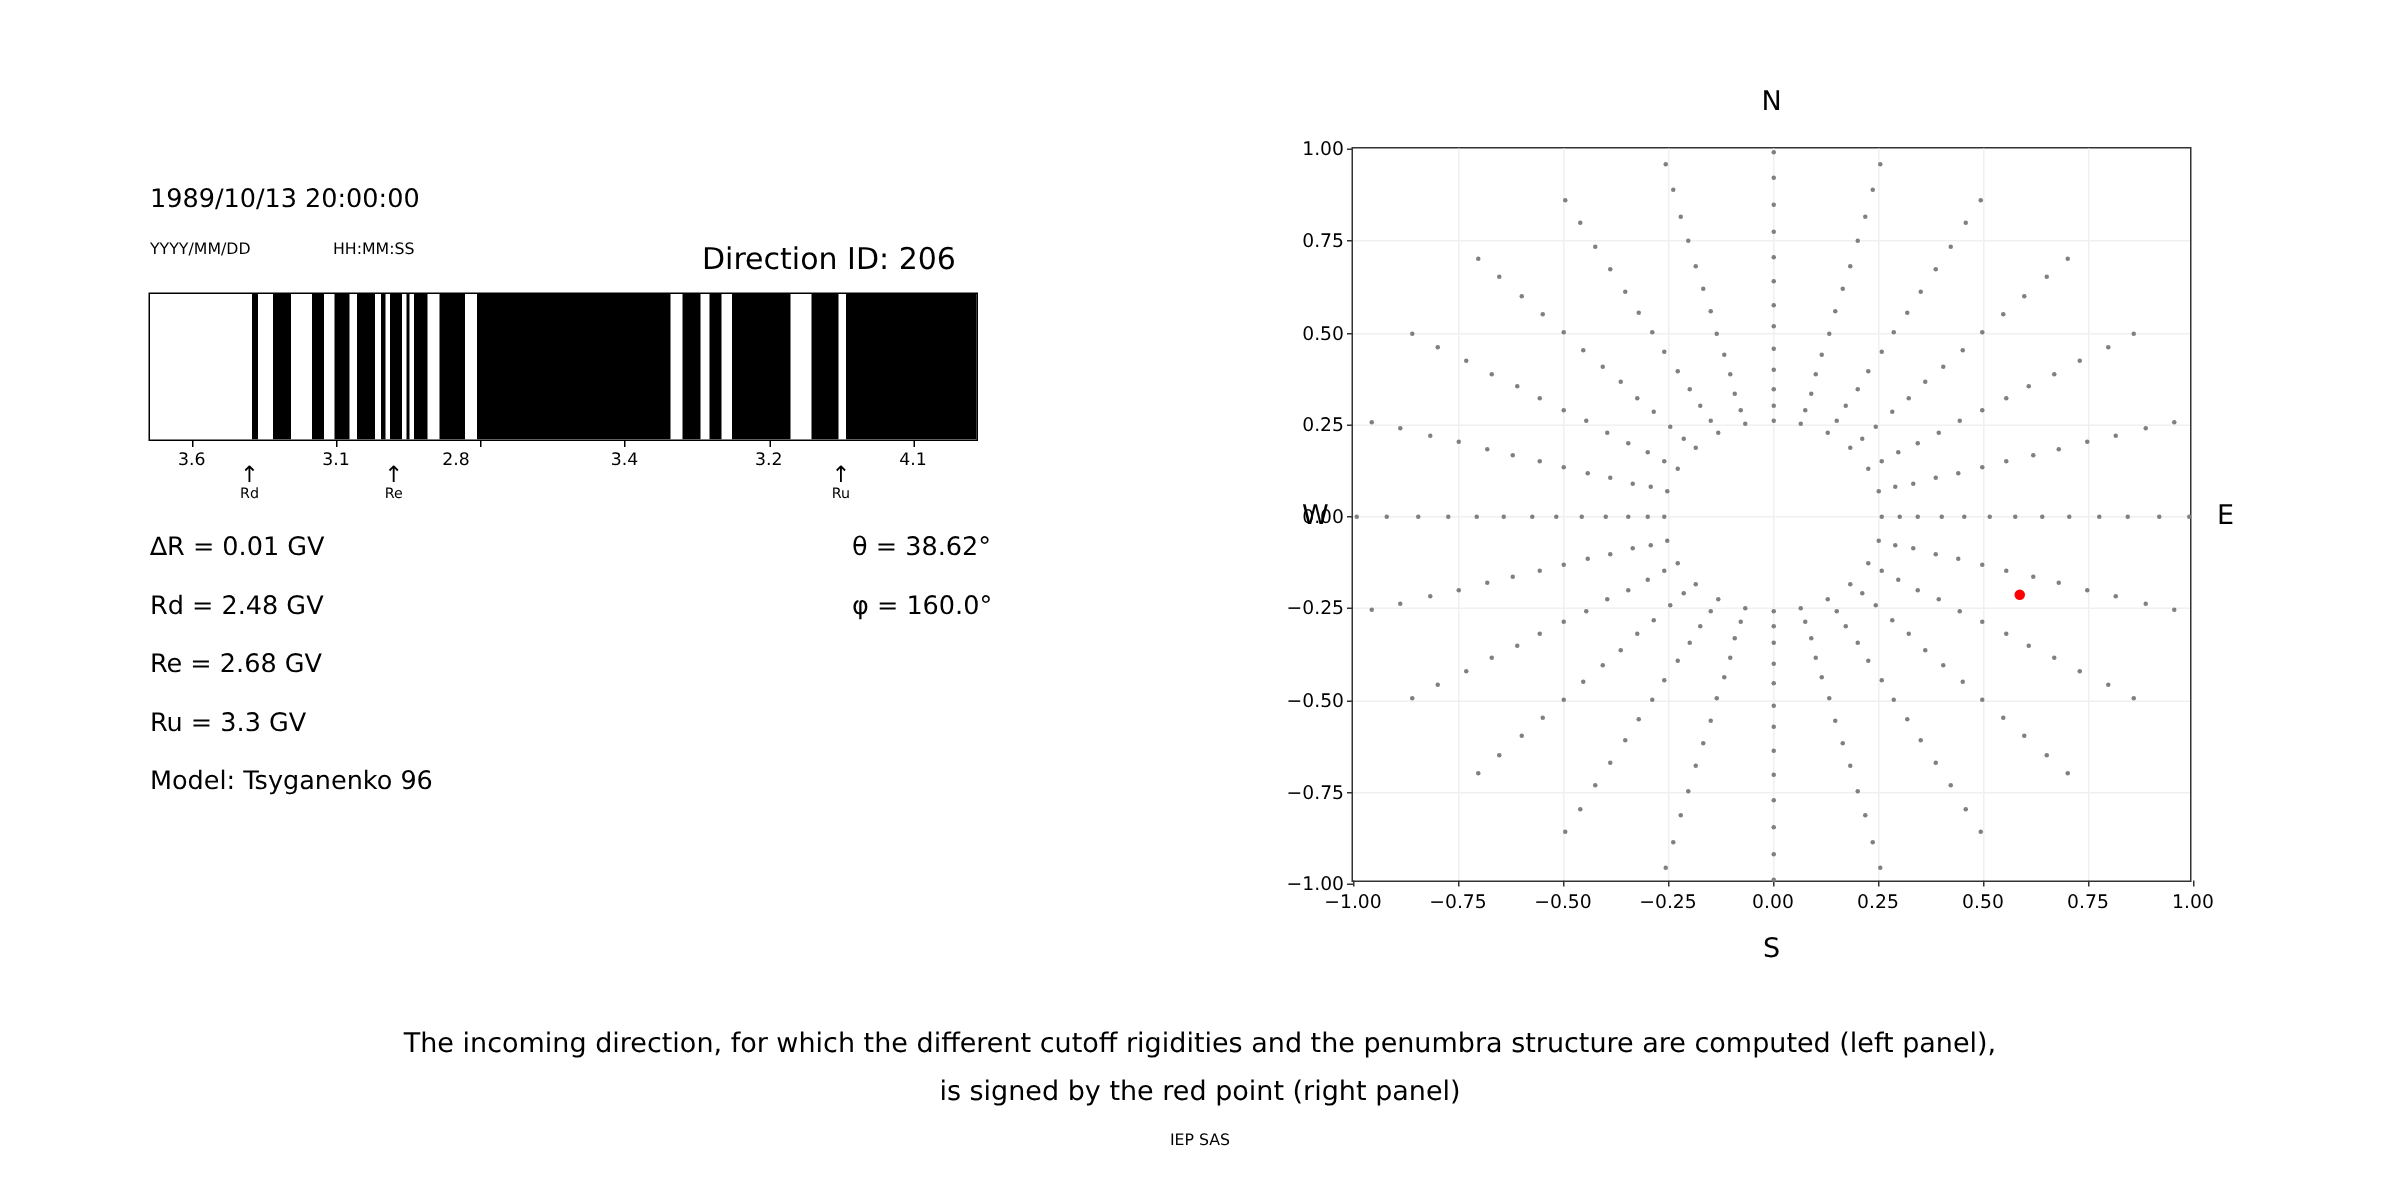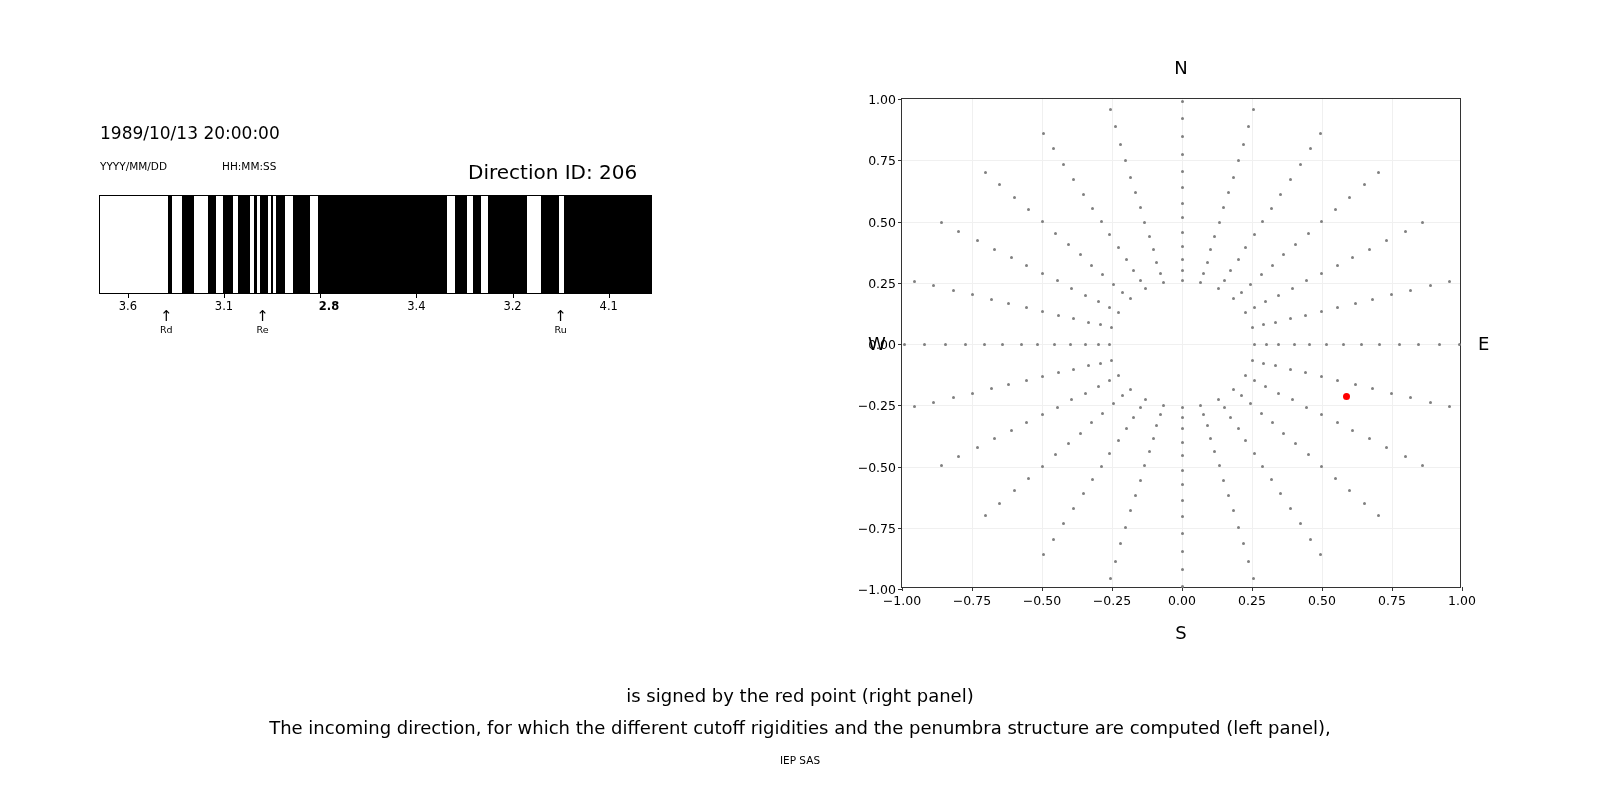--- a/index.html
+++ b/index.html
@@ -287,21 +287,21 @@
         <div class="band" style="left: 387.821px; width: 39.4313px;"></div>
         <div class="band" style="left: 440.717px; width: 18.273px;"></div>
         <div class="band" style="left: 463.799px; width: 89.4417px;"></div>
       </div>
     <div id="penumbra-axis">
         <div class="tick" style="left: 28.8522px;"></div>
         <div class="ticklabel" style="left: 28.8522px;">3.6</div>
         <div class="tick" style="left: 125.026px;"></div>
         <div class="ticklabel" style="left: 125.026px;">3.1</div>
         <div class="tick" style="left: 221.2px;"></div>
-        <div class="ticklabel" style="left: 230px; font-weight: bold;">2.8</div>
+        <div class="ticklabel" style="left: 205px;">2.8</div>
         <div class="tick" style="left: 317.374px;"></div>
         <div class="ticklabel" style="left: 317.374px;">3.4</div>
         <div class="tick" style="left: 413.548px;"></div>
         <div class="ticklabel" style="left: 413.548px;">3.2</div>
         <div class="tick" style="left: 509.722px;"></div>
         <div class="ticklabel" style="left: 509.722px;">4.1</div>
         <div class="marker-arrow" style="left: 67.3217px; top: 14px;">
           <span class="arrowglyph">↑</span>
           <span class="arrowlabel">Rd</span>
         </div>
@@ -309,21 +309,32 @@
           <span class="arrowglyph">↑</span>
           <span class="arrowlabel">Re</span>
         </div>
         <div class="marker-arrow" style="left: 461.635px; top: 14px;">
           <span class="arrowglyph">↑</span>
           <span class="arrowlabel">Ru</span>
         </div>
       </div>
   </div>
 
-
+  <div id="stats-left">
+    <div class="stat-row stat">∆R = 0.01 GV</div>
+    <div class="stat-row stat">Rd = 2.48 GV</div>
+    <div class="stat-row stat">Re = 2.68 GV</div>
+    <div class="stat-row stat">Ru = 3.3 GV</div>
+    <div class="stat-row stat">Model: Tsyganenko 96</div>
+  </div>
+
+  <div id="stats-right">
+    <div class="stat-row stat">θ = 38.62°</div>
+    <div class="stat-row stat">φ = 160.0°</div>
+  </div>
 
 </div>
 
 <div id="right-panel">
   <div class="txt" id="label-N">N</div>
   <div class="txt" id="label-S">S</div>
   <div class="txt" id="label-W">W</div>
   <div class="txt" id="label-E">E</div>
 
   <div id="plot-frame">
@@ -687,16 +698,16 @@
       <div class="pt" style="left: 12.2454px; top: 182.223px; background: rgb(128, 128, 128);"></div>
       <div class="pt" style="left: 39.9378px; top: 123.725px; background: rgb(128, 128, 128);"></div>
       <div class="pt" style="left: 83.99px; top: 73.4913px; background: rgb(128, 128, 128);"></div>
       <div class="pt" style="left: 141.4px; top: 34.9455px; background: rgb(128, 128, 128);"></div>
       <div class="pt" style="left: 208.255px; top: 10.7147px; background: rgb(128, 128, 128);"></div>
       <div id="selected-point" style="left: 444.08px; top: 297.185px; background: rgb(255, 0, 0);"></div>
     </div>
 </div>
 
 <div id="caption">
+  <div>The incoming direction, for which the different cutoff rigidities and the penumbra structure are computed (left panel),</div>
   <div>is signed by the red point (right panel)</div>
-  <div>The incoming direction, for which the different cutoff rigidities and the penumbra structure are computed (left panel),</div>
 </div>
 <div id="footer-credit">IEP SAS</div>
 
 </body></html>

